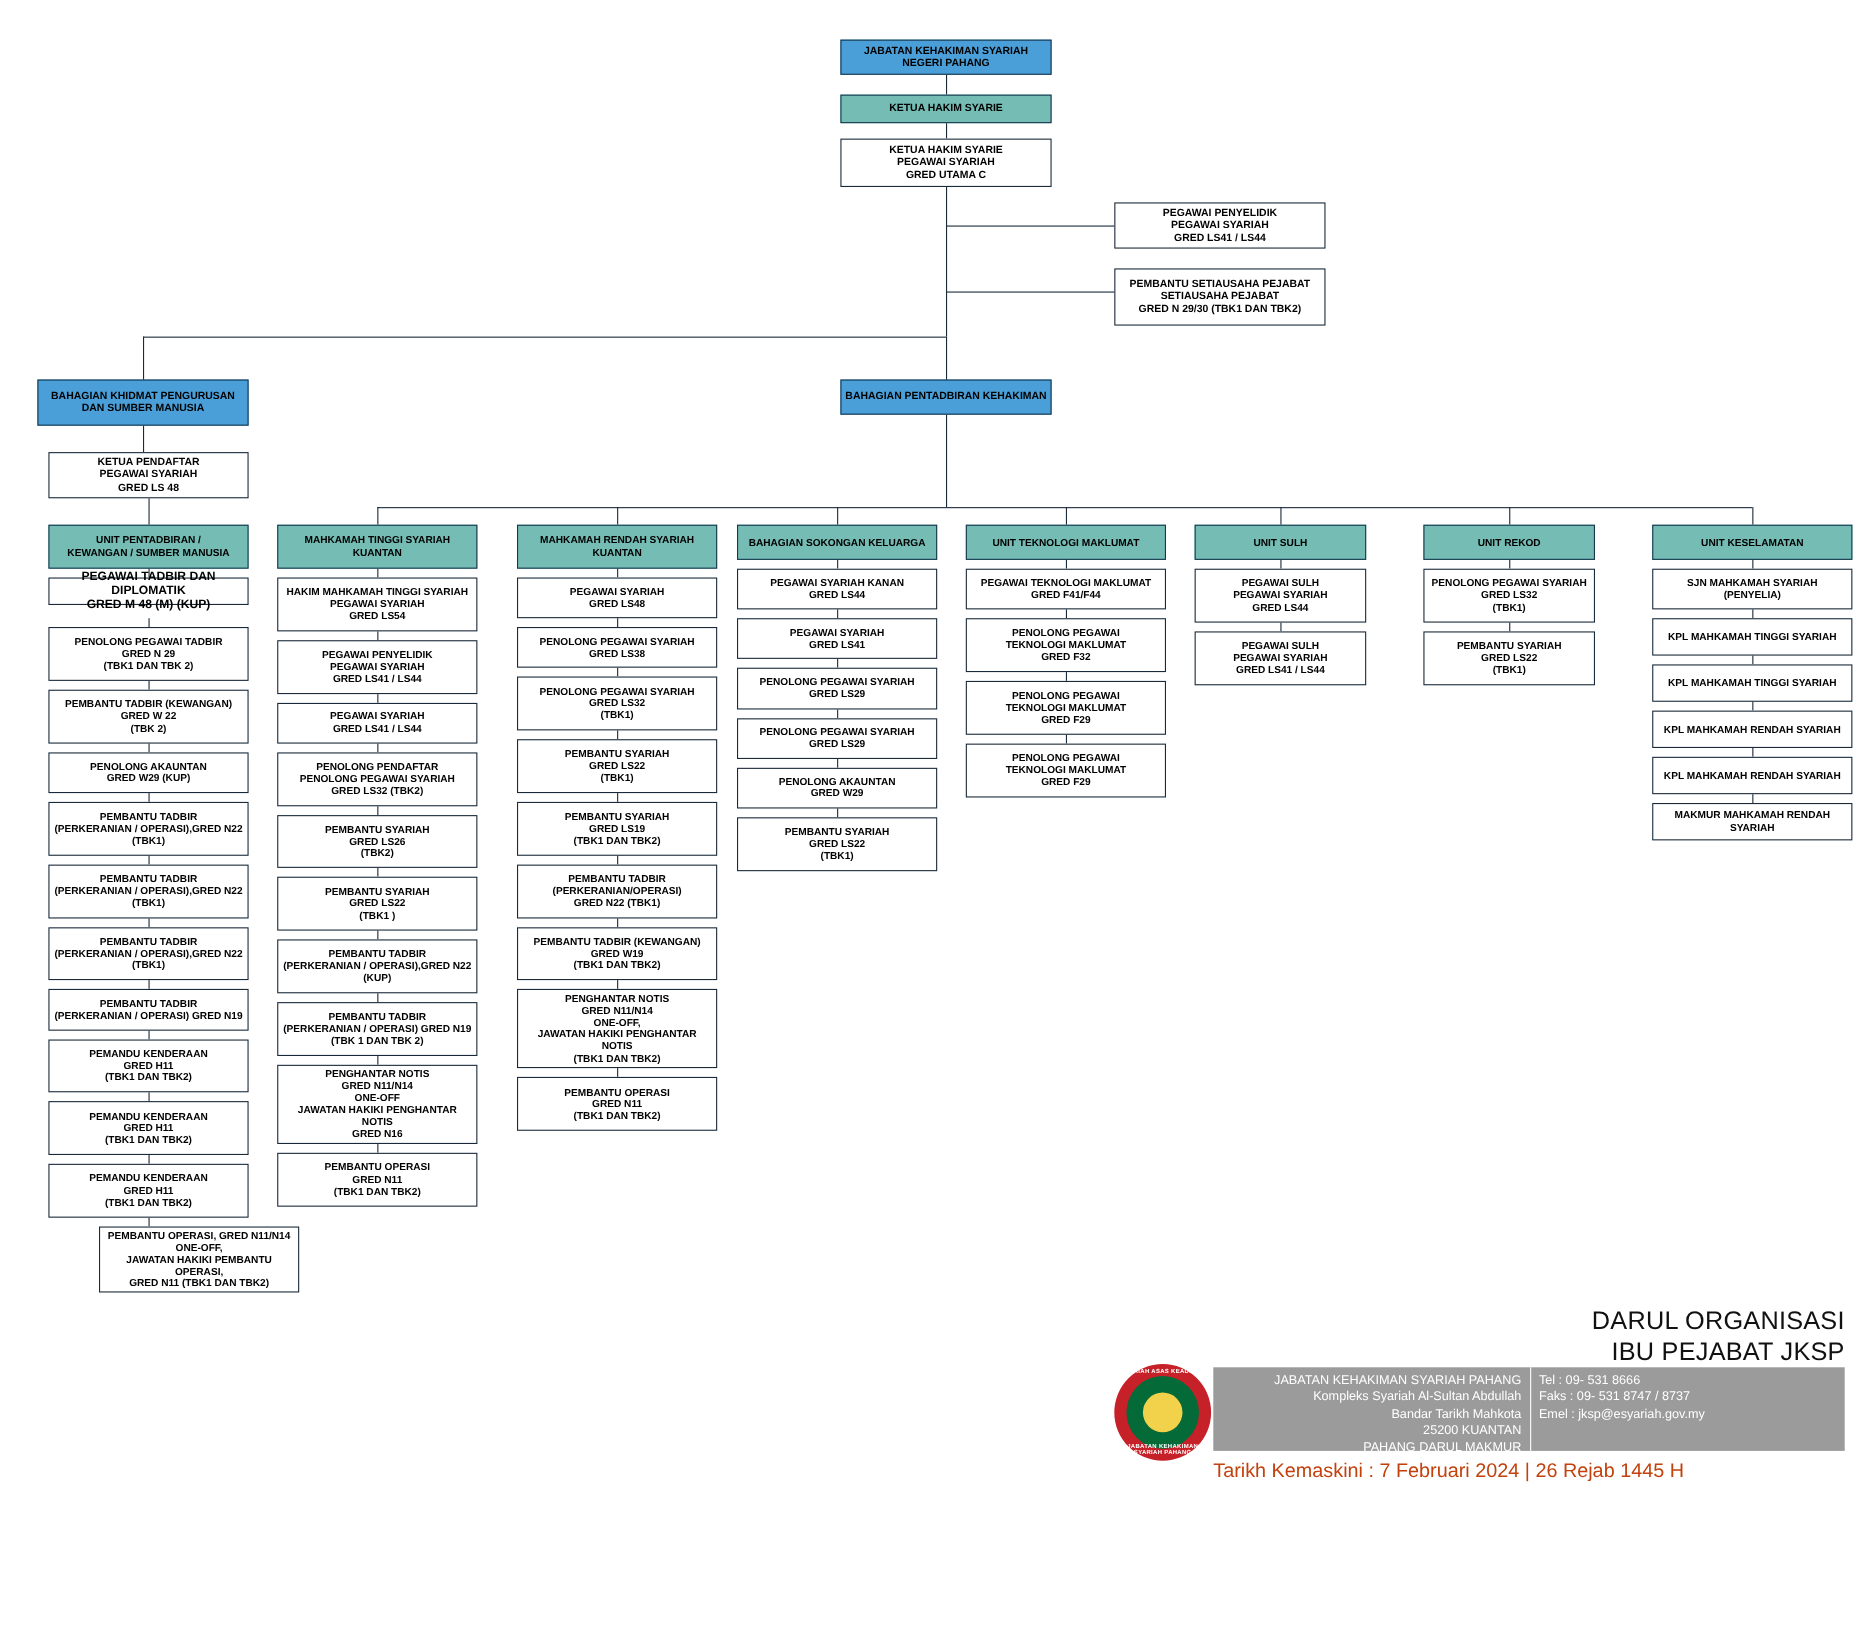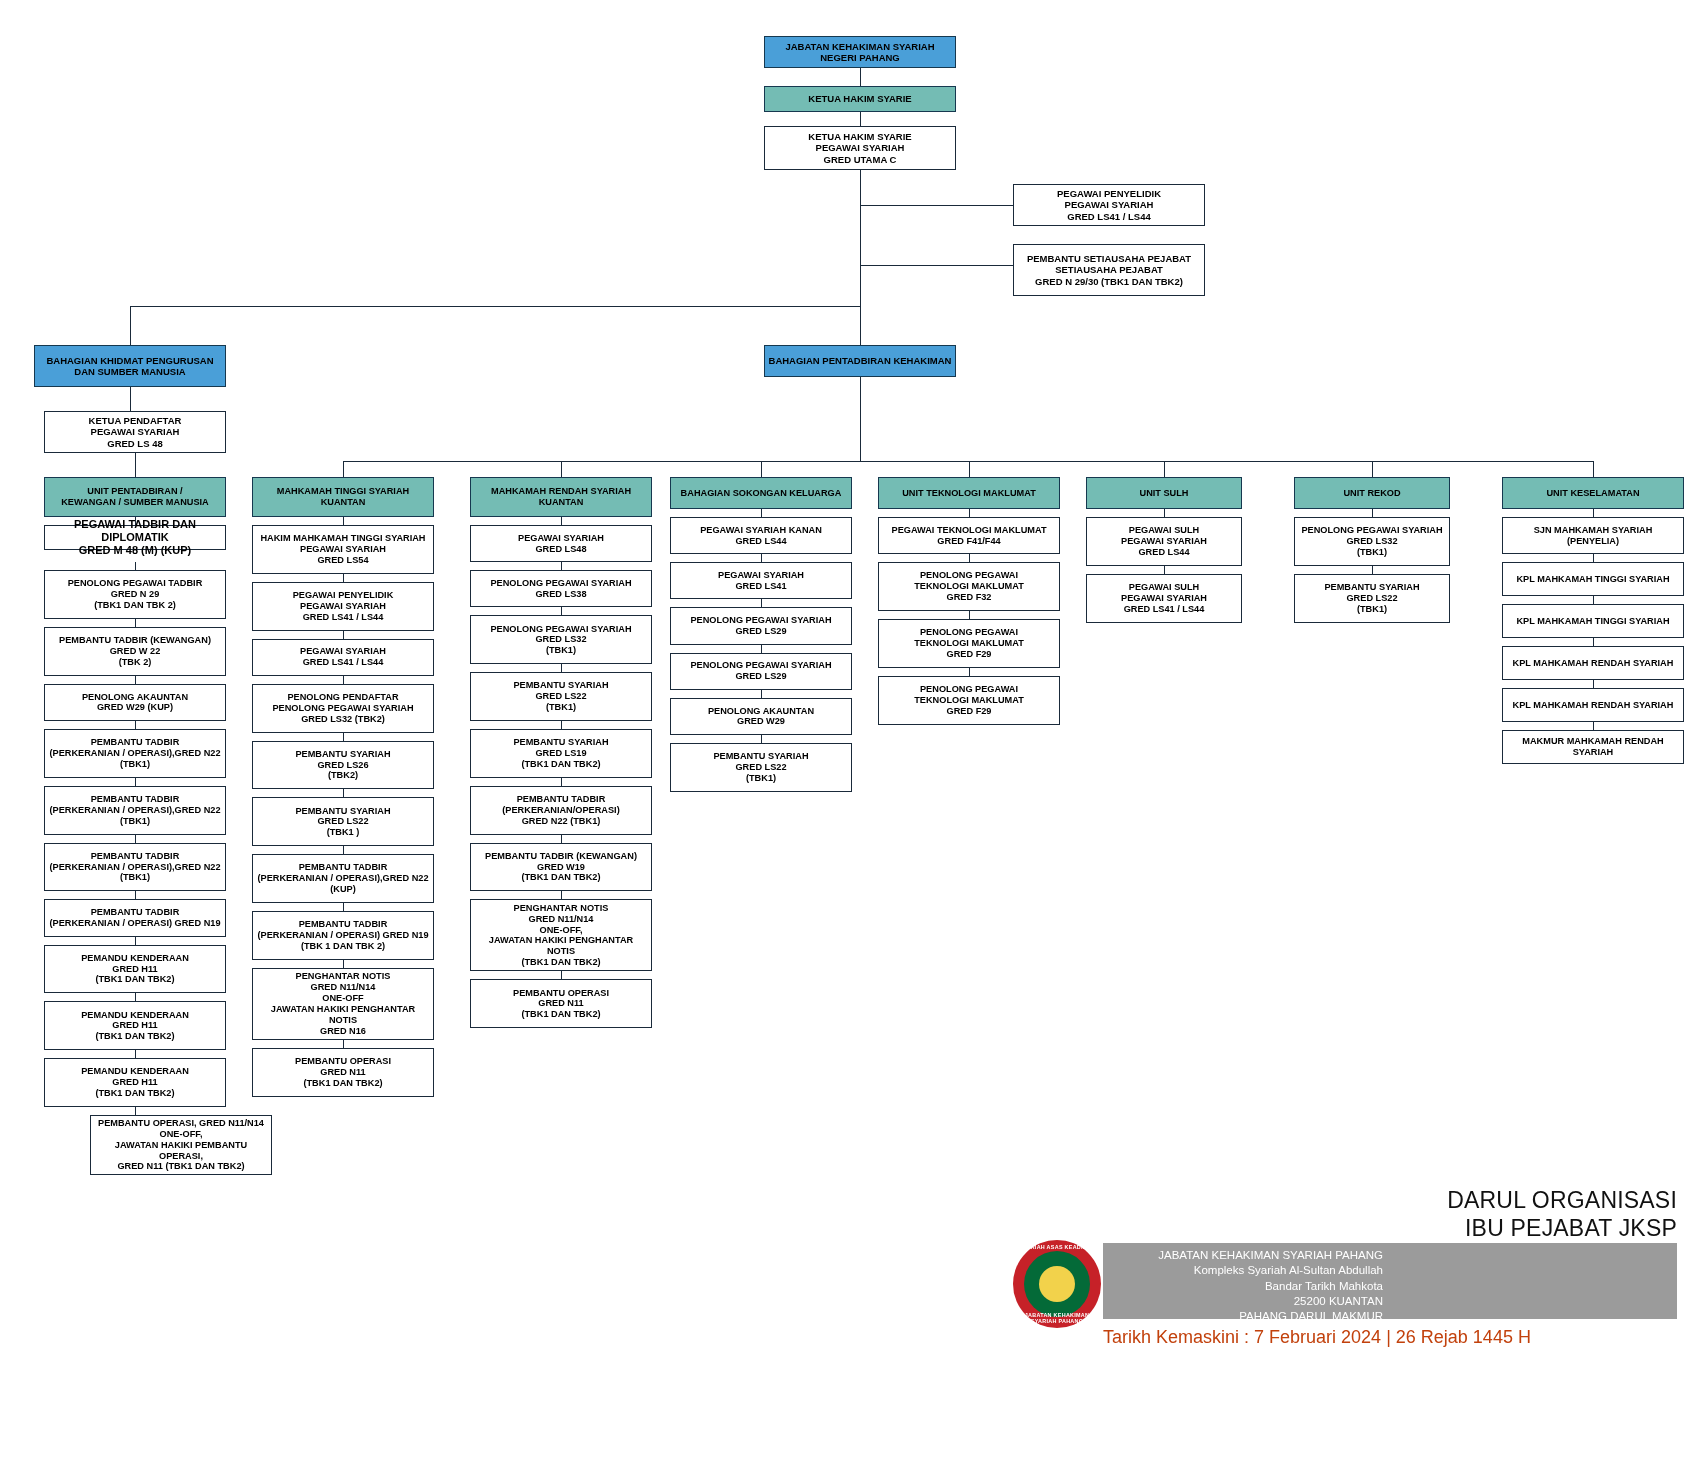--- a/index.html
+++ b/index.html
@@ -317,15 +317,20 @@
 </div>
 
 <div class="addr-wrap">
   <div class="addr-left" id="addr-left">
       <div>JABATAN KEHAKIMAN SYARIAH PAHANG</div>
       <div>Kompleks Syariah Al-Sultan Abdullah</div>
       <div>Bandar Tarikh Mahkota</div>
       <div>25200 KUANTAN</div>
       <div>PAHANG DARUL MAKMUR</div>
     </div>
+  <div class="addr-right" id="addr-right">
+      <div>Tel : 09- 531 8666</div>
+      <div>Faks : 09- 531 8747 / 8737</div>
+      <div>Emel : jksp@esyariah.gov.my</div>
+    </div>
 </div>
 
 <div class="date-line">Tarikh Kemaskini : 7 Februari 2024 | 26 Rejab 1445 H</div>
 
 </body></html>

